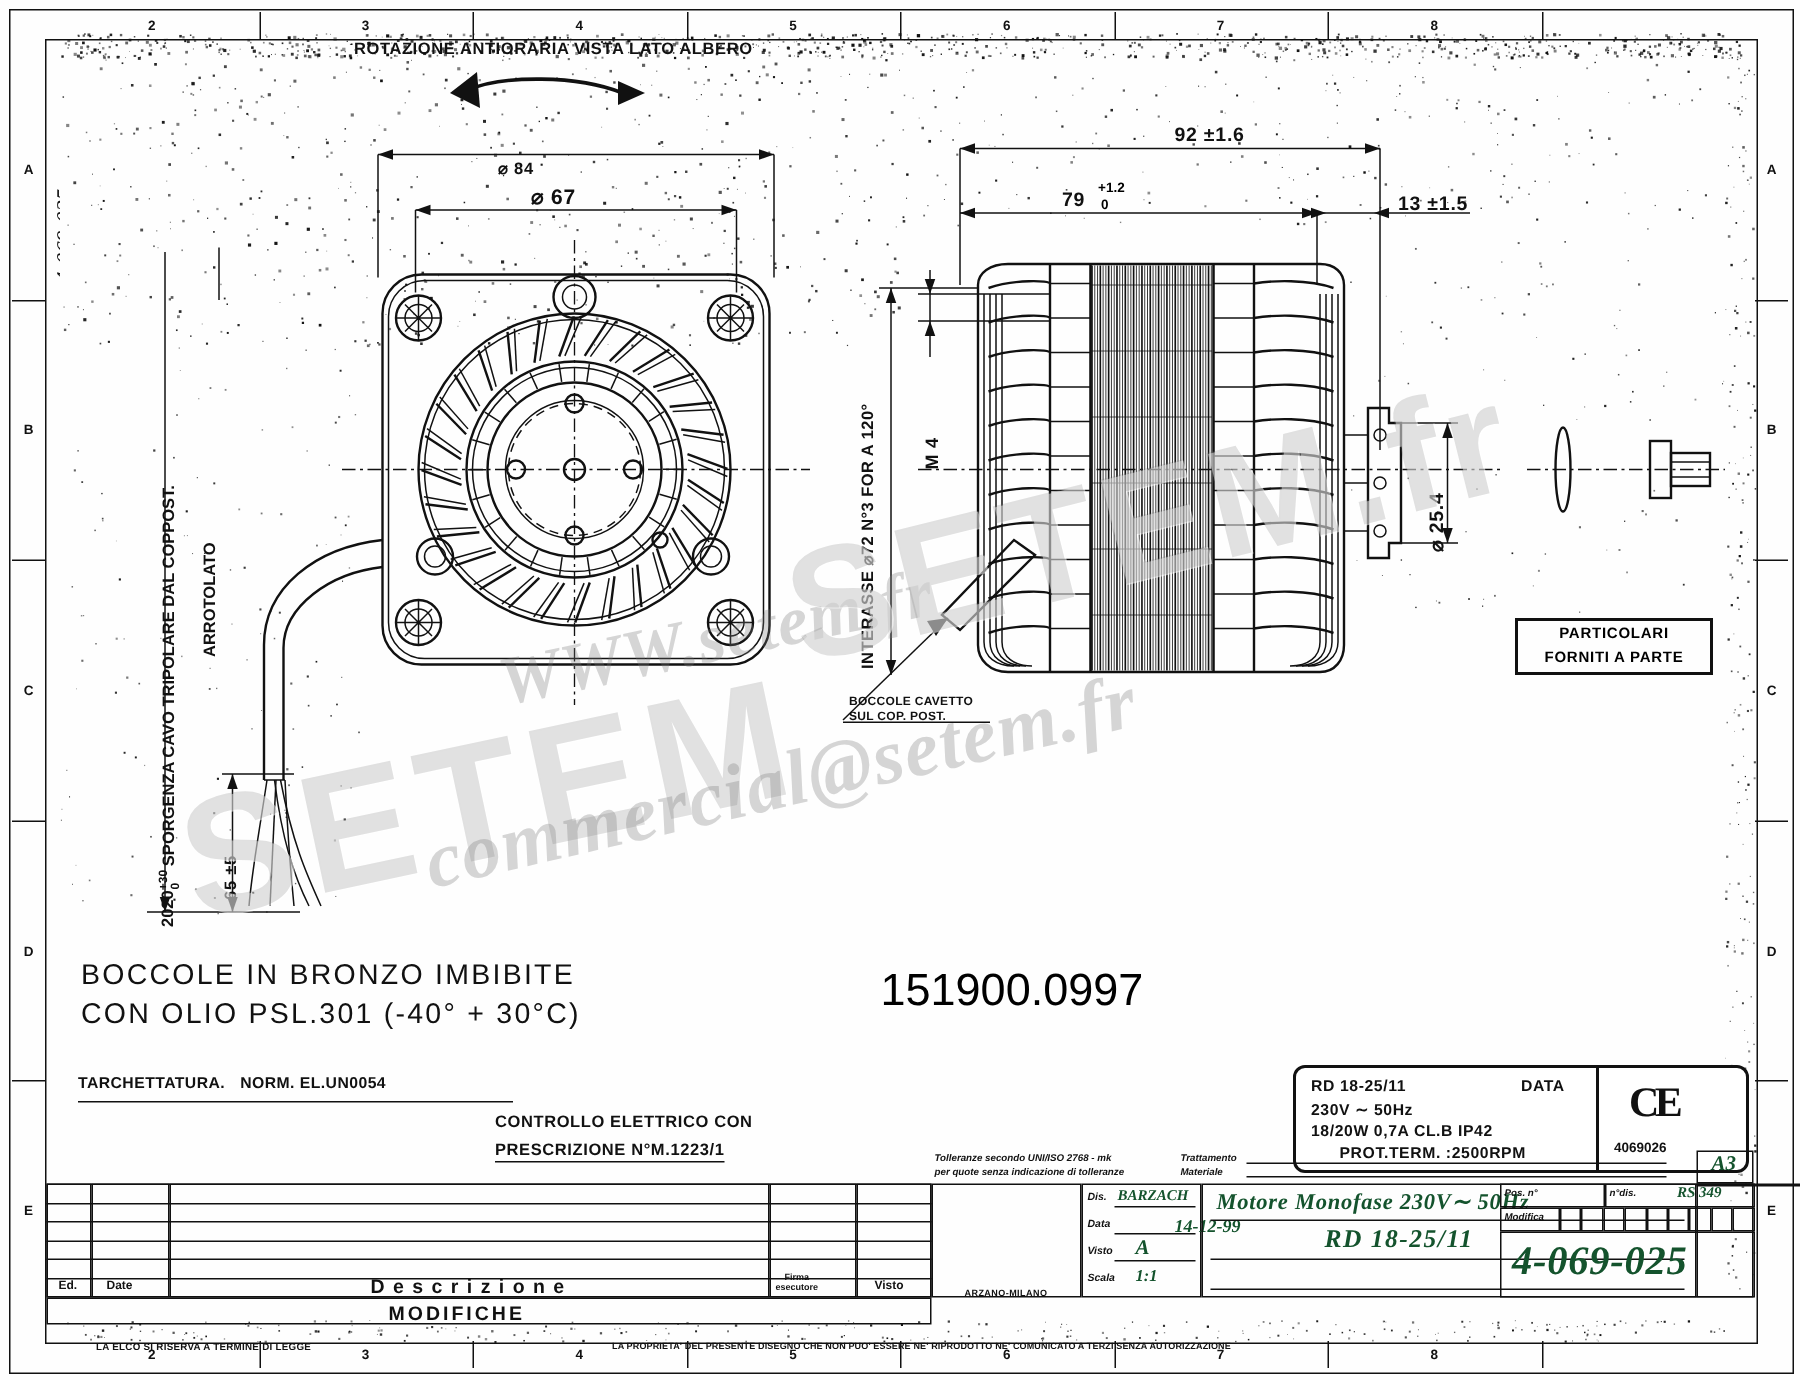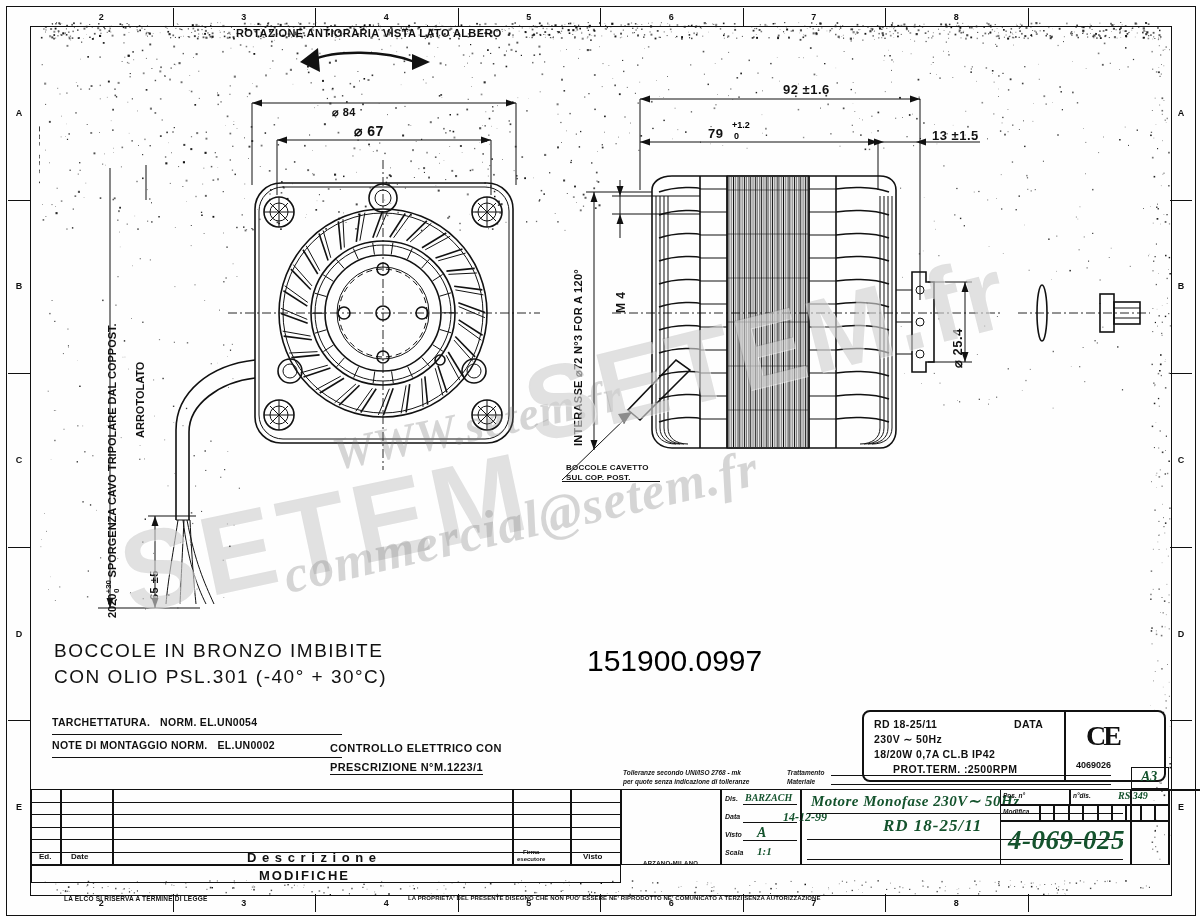--- a/index.html
+++ b/index.html
@@ -2956,32 +2956,35 @@
       <span style="margin-left:8px;">SPORGENZA CAVO TRIPOLARE DAL COPPOST.</span>
     </div>
   </div>
   <div class="abs" style="left:118px;top:300px;width:26px;height:140px;">
     <div class="rot90 note" style="left:16px;top:138px;position:absolute;font-size:11px;">ARROTOLATO</div>
   </div>
   <div class="abs" style="left:134px;top:540px;width:22px;height:62px;">
     <div class="rot90 dim" style="left:14px;top:60px;position:absolute;font-size:11px;">65 ±5</div>
   </div>
 
+  <div class="box2" style="left:1010px;top:412px;width:128px;height:34px;">
+    <div class="ctr" style="height:16px;font-size:10px;font-weight:bold;letter-spacing:.5px;">PARTICOLARI</div>
+    <div class="ctr" style="height:16px;font-size:10px;font-weight:bold;letter-spacing:.5px;">FORNITI A PARTE</div>
+  </div>
 
   <div class="bigtext" style="left:587px;top:596px;font-size:30px;letter-spacing:0px;">151900.0997</div>
 
   <div class="abs" style="left:54px;top:640px;">
     <div style="font-size:19px;letter-spacing:1.5px;color:#111;white-space:nowrap;">BOCCOLE IN BRONZO IMBIBITE</div>
     <div style="font-size:19px;letter-spacing:1.5px;color:#111;white-space:nowrap;margin-top:4px;">CON OLIO PSL.301 (-40° + 30°C)</div>
   </div>
 
   <div class="abs" style="left:52px;top:712px;width:290px;">
     <div id="specs-rows">
         <div style="position: relative; height: 22px; border-bottom: 1.5px solid rgb(17, 17, 17); white-space: nowrap;"><span style="font-size: 10.5px; font-weight: bold; color: rgb(17, 17, 17); letter-spacing: 0.3px;">TARCHETTATURA.</span><span style="font-size: 10.5px; font-weight: bold; color: rgb(17, 17, 17); letter-spacing: 0.3px; margin-left: 10px;">NORM.  EL.UN0054</span></div>
-        <div style="position: relative; height: 22px; border-bottom: 1.5px solid rgb(17, 17, 17); white-space: nowrap;"><span style="font-size: 10.5px; font-weight: bold; color: rgb(17, 17, 17); letter-spacing: 0.3px;">NOTE DI MONTAGGIO NORM.</span><span style="font-size: 10.5px; font-weight: bold; color: rgb(17, 17, 17); letter-spacing: 0.3px; margin-left: 10px;">EL.UN0002</span></div>
       </div>
   </div>
   <div class="abs" style="left:330px;top:742px;">
     <div style="font-size:11px;font-weight:bold;color:#111;white-space:nowrap;letter-spacing:.4px;">CONTROLLO ELETTRICO CON</div>
     <div style="font-size:11px;font-weight:bold;color:#111;white-space:nowrap;letter-spacing:.4px;margin-top:7px;border-bottom:1.5px solid #111;display:inline-block;padding-bottom:1px;">PRESCRIZIONE N°M.1223/1</div>
   </div>
 
   <div id="nameplate">
     <div class="divider"></div>
     <div class="np-line" style="top:6px;">RD 18-25/11</div>

